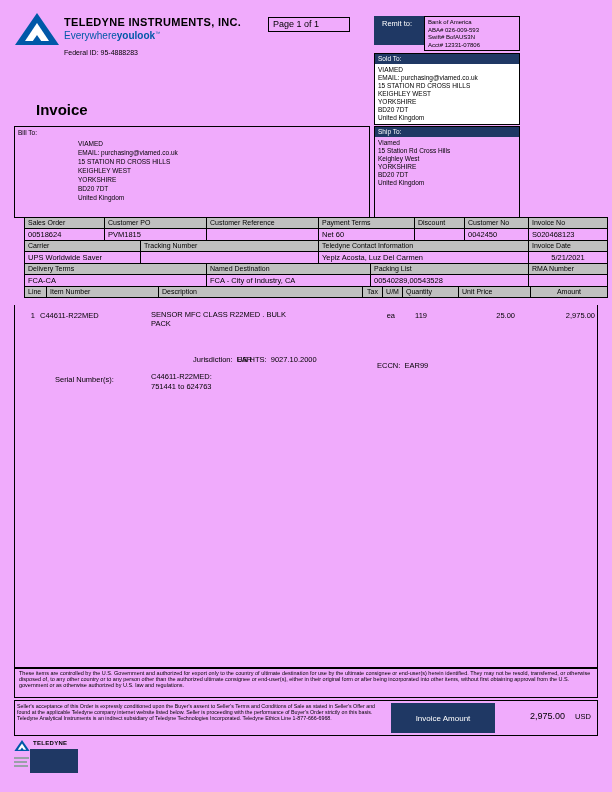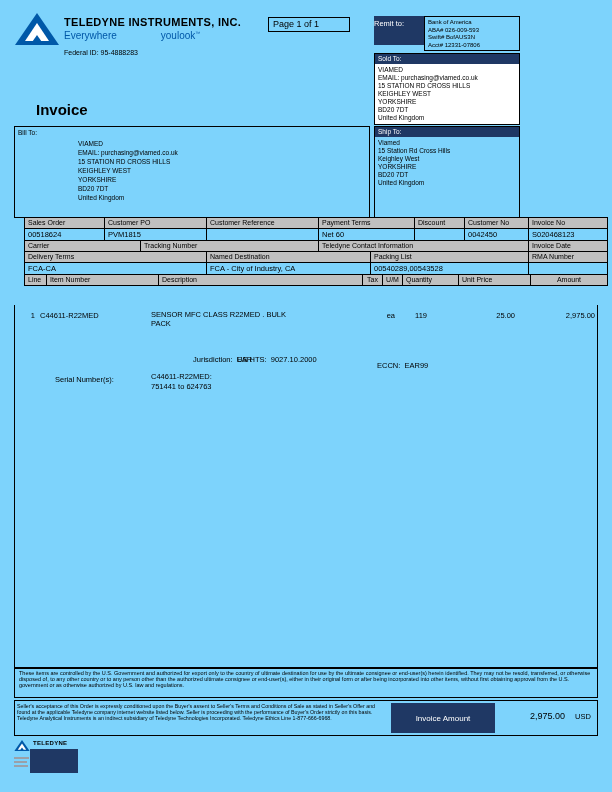--- a/index.html
+++ b/index.html
@@ -1,31 +1,31 @@
 <!DOCTYPE html>
 <html style="--navy: #1f3864; --header_gray: #c0c0c0; --brand_blue: #0058a8;"><head>
 <meta charset="utf-8">
 <style>
   * { margin:0; padding:0; box-sizing:border-box; }
   html,body { background:#fff; }
   .page {
-    position:relative; width:612px; height:792px; background:#7dd3fc;
+    position:relative; width:612px; height:792px; background:#f0abfc;
     font-family:"Liberation Sans","DejaVu Sans",sans-serif; color:#000; overflow:hidden;
   }
   
   .logo { position:absolute; left:14px; top:12px; }
   .lg-b { fill:var(--brand_blue,#0058a8); }
   .lg-w { fill:#fff; }
   .company { position:absolute; left:64px; top:16px; font-size:11px; font-weight:bold; letter-spacing:.3px; }
   .tagline { position:absolute; left:64px; top:30px; font-size:10px; color:var(--brand_blue,#0058a8); }
-  .tagline b { font-weight:normal;margin-left:44px; }
+  .tagline b { font-weight:bold; }
   .tagline sup { font-size:5px; }
   .federal { position:absolute; left:64px; top:49px; font-size:7px; }
   .pagebox { position:absolute; left:268px; top:17px; width:82px; height:15px; border:1px solid #000; font-size:9px; line-height:13px; padding-left:4px; }
-  .remit { position:absolute; left:374px; top:16px; width:50px; height:29px; background:var(--navy,#1f3864); color:#fff; font-size:7.5px; padding:3px 0 0 0; }
+  .remit { position:absolute; left:374px; top:16px; width:50px; height:29px; background:var(--navy,#1f3864); color:#fff; font-size:7.5px; padding:3px 0 0 8px; }
   .bank { position:absolute; left:424px; top:16px; width:96px; height:35px; border:1px solid #000; font-size:6px; line-height:7.5px; padding:2px 0 0 3px; }
   
   .boxhead { background:var(--navy,#1f3864); color:#fff; font-size:6.5px; padding:1px 3px; height:10px; }
   .addr { font-size:6.5px; line-height:8px; padding:2px 3px; }
   .soldto { position:absolute; left:374px; top:53px; width:146px; border:1px solid #000; background:#fff; }
   .title { position:absolute; left:36px; top:101px; font-size:15px; font-weight:bold; }
   .billto { position:absolute; left:14px; top:126px; width:356px; height:92px; border:1px solid #000; }
   .billto-label { position:absolute; left:3px; top:2px; font-size:6.5px; }
   .billto-body { position:absolute; left:60px; top:10px; line-height:9px; }
   .shipto { position:absolute; left:374px; top:126px; width:146px; height:92px; border:1px solid #000; }
@@ -146,20 +146,26 @@
       <div class="gcell" style="width:50px"></div>
       <div class="gcell" style="width:64px">0042450</div>
       <div class="gcell">S020468123</div>
     </div>
     <div class="grow hrow">
       <div class="gcell ghead" style="width:116px">Carrier</div>
       <div class="gcell ghead" style="width:178px">Tracking Number</div>
       <div class="gcell ghead" style="width:210px">Teledyne Contact Information</div>
       <div class="gcell ghead">Invoice Date</div>
     </div>
+    <div class="grow vrow">
+      <div class="gcell" style="width:116px">UPS Worldwide Saver</div>
+      <div class="gcell" style="width:178px"></div>
+      <div class="gcell" style="width:210px">Yepiz Acosta, Luz Del Carmen</div>
+      <div class="gcell tc">5/21/2021</div>
+    </div>
     <div class="grow hrow">
       <div class="gcell ghead" style="width:182px">Delivery Terms</div>
       <div class="gcell ghead" style="width:164px">Named Destination</div>
       <div class="gcell ghead" style="width:158px">Packing List</div>
       <div class="gcell ghead">RMA Number</div>
     </div>
     <div class="grow vrow">
       <div class="gcell" style="width:182px">FCA-CA</div>
       <div class="gcell" style="width:164px">FCA - City of Industry, CA</div>
       <div class="gcell" style="width:158px">00540289,00543528</div>

